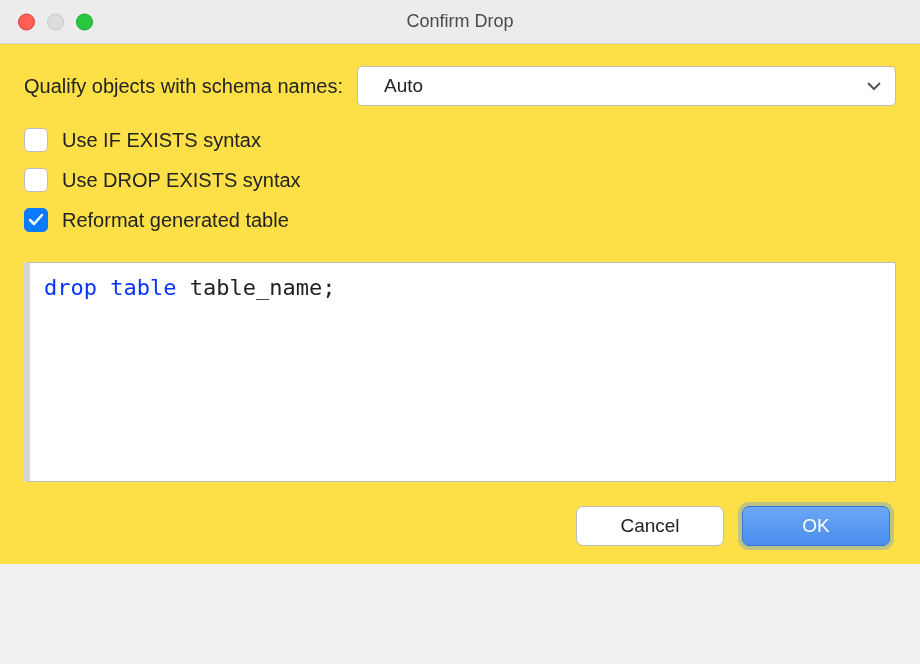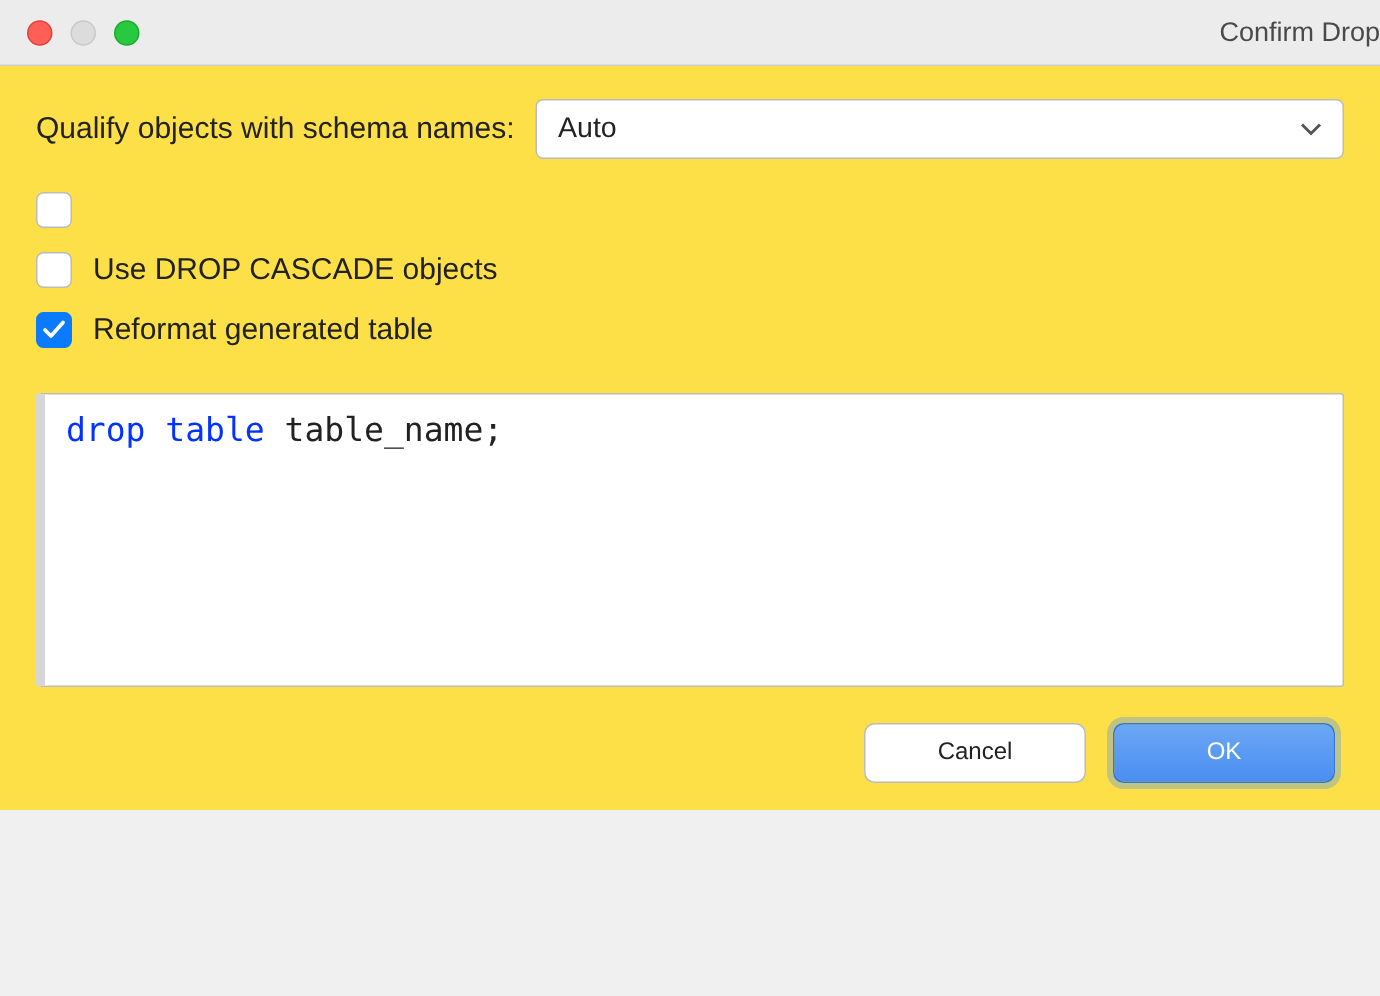--- a/index.html
+++ b/index.html
@@ -42,21 +42,21 @@
     .tl-min {
       background: #dcdcdc;
       border: 1px solid #c9c9c9;
     }
     .tl-max {
       background: #28c840;
       border: 1px solid #1aab29;
     }
     .window-title {
       width: 100%;
-      text-align: right;
+      text-align: center;
       font-size: 18px;
       color: #4a4a4a;
       font-weight: 400;
     }
     .content {
       padding: 22px 24px 18px 24px;
       background: #fde047;
     }
     .row-qualify {
       display: flex;
@@ -70,21 +70,21 @@
     }
     .dropdown {
       flex: 1;
       height: 40px;
       background: #fff;
       border: 1px solid #bcbcbc;
       border-radius: 5px;
       display: flex;
       align-items: center;
       justify-content: space-between;
-      padding: 0 14px 0 14px;
+      padding: 0 14px 0 26px;
       font-size: 19px;
       color: #222;
       cursor: default;
     }
     .dropdown .chev {
       font-size: 14px;
       color: #555;
     }
     .checkbox-row {
       display: flex;
@@ -153,21 +153,21 @@
       width: 20px;
       height: 20px;
       flex-shrink: 0;
       color: #707070;
     }
     .preview-box {
       background: #fff;
       border: 1px solid #bcbcbc;
       border-left: 6px solid #d6d6d6;
       border-radius: 2px;
-      height: 196px;
+      height: 220px;
       padding: 12px 14px;
       font-family: "SF Mono", "Menlo", "Consolas", monospace;
       font-size: 22px;
       color: #222;
     }
     .code-kw {
       color: #0433ff;
     }
     .code-ident {
       color: #222;
@@ -176,21 +176,21 @@
       display: flex;
       justify-content: flex-end;
       gap: 18px;
       margin-top: 24px;
       padding-right: 6px;
     }
     .btn {
       min-width: 148px;
       height: 40px;
       border-radius: 7px;
-      font-size: 16px;
+      font-size: 19px;
       display: flex;
       align-items: center;
       justify-content: center;
       cursor: default;
     }
     .btn-cancel {
       background: #fff;
       border: 1px solid #bcbcbc;
       color: #222;
     }
@@ -225,27 +225,28 @@
             <path d="M1 2 L7 8 L13 2" stroke="#555" stroke-width="2" fill="none"></path>
           </svg>
       </span>
     </div>
   </div>
 
   <div class="checkbox-row">
     <div class="checkbox">
       
     </div>
+    <span class="checkbox-label">Use IF EXISTS syntax</span>
   </div>
 
   <div class="checkbox-row">
     <div class="checkbox">
       
     </div>
-    <span class="checkbox-label">Use DROP CASCADE objects</span>
+    <span class="checkbox-label">Use DROP EXISTS syntax</span>
   </div>
 
   <div class="checkbox-row">
     <div class="checkbox checked">
       <svg viewBox="0 0 16 16">
           <path d="M2 8 L6 12 L14 3" stroke="#fff" stroke-width="2.5" fill="none" stroke-linecap="round" stroke-linejoin="round"></path>
         </svg>
     </div>
     <span class="checkbox-label">Reformat generated table</span>
   </div>

